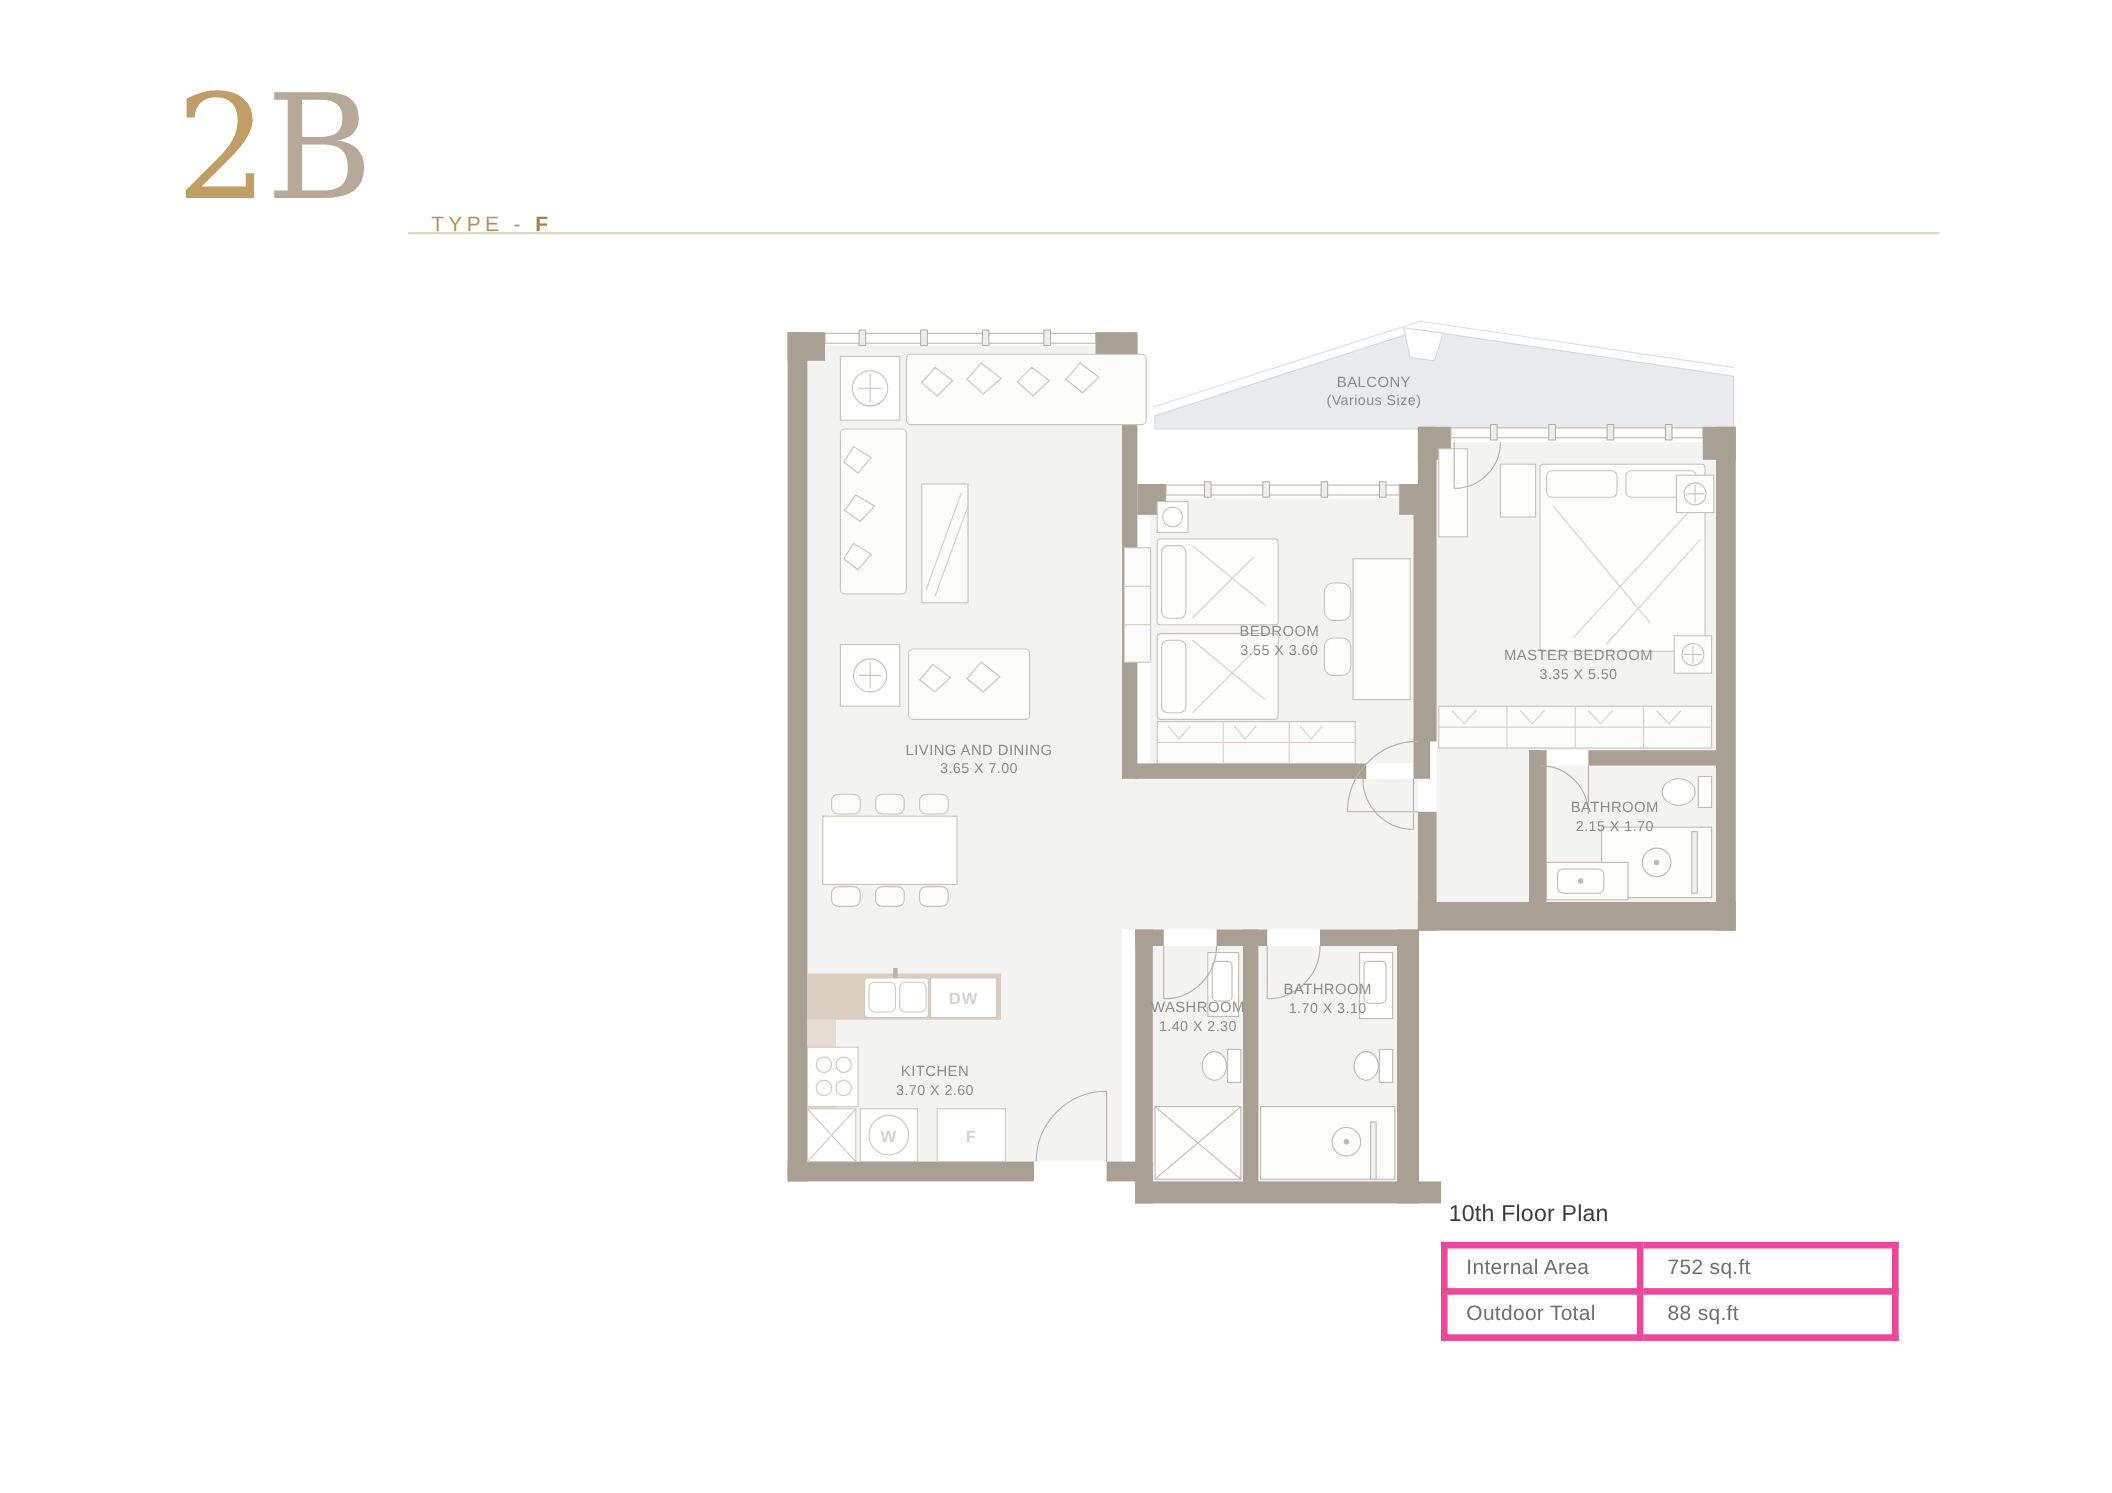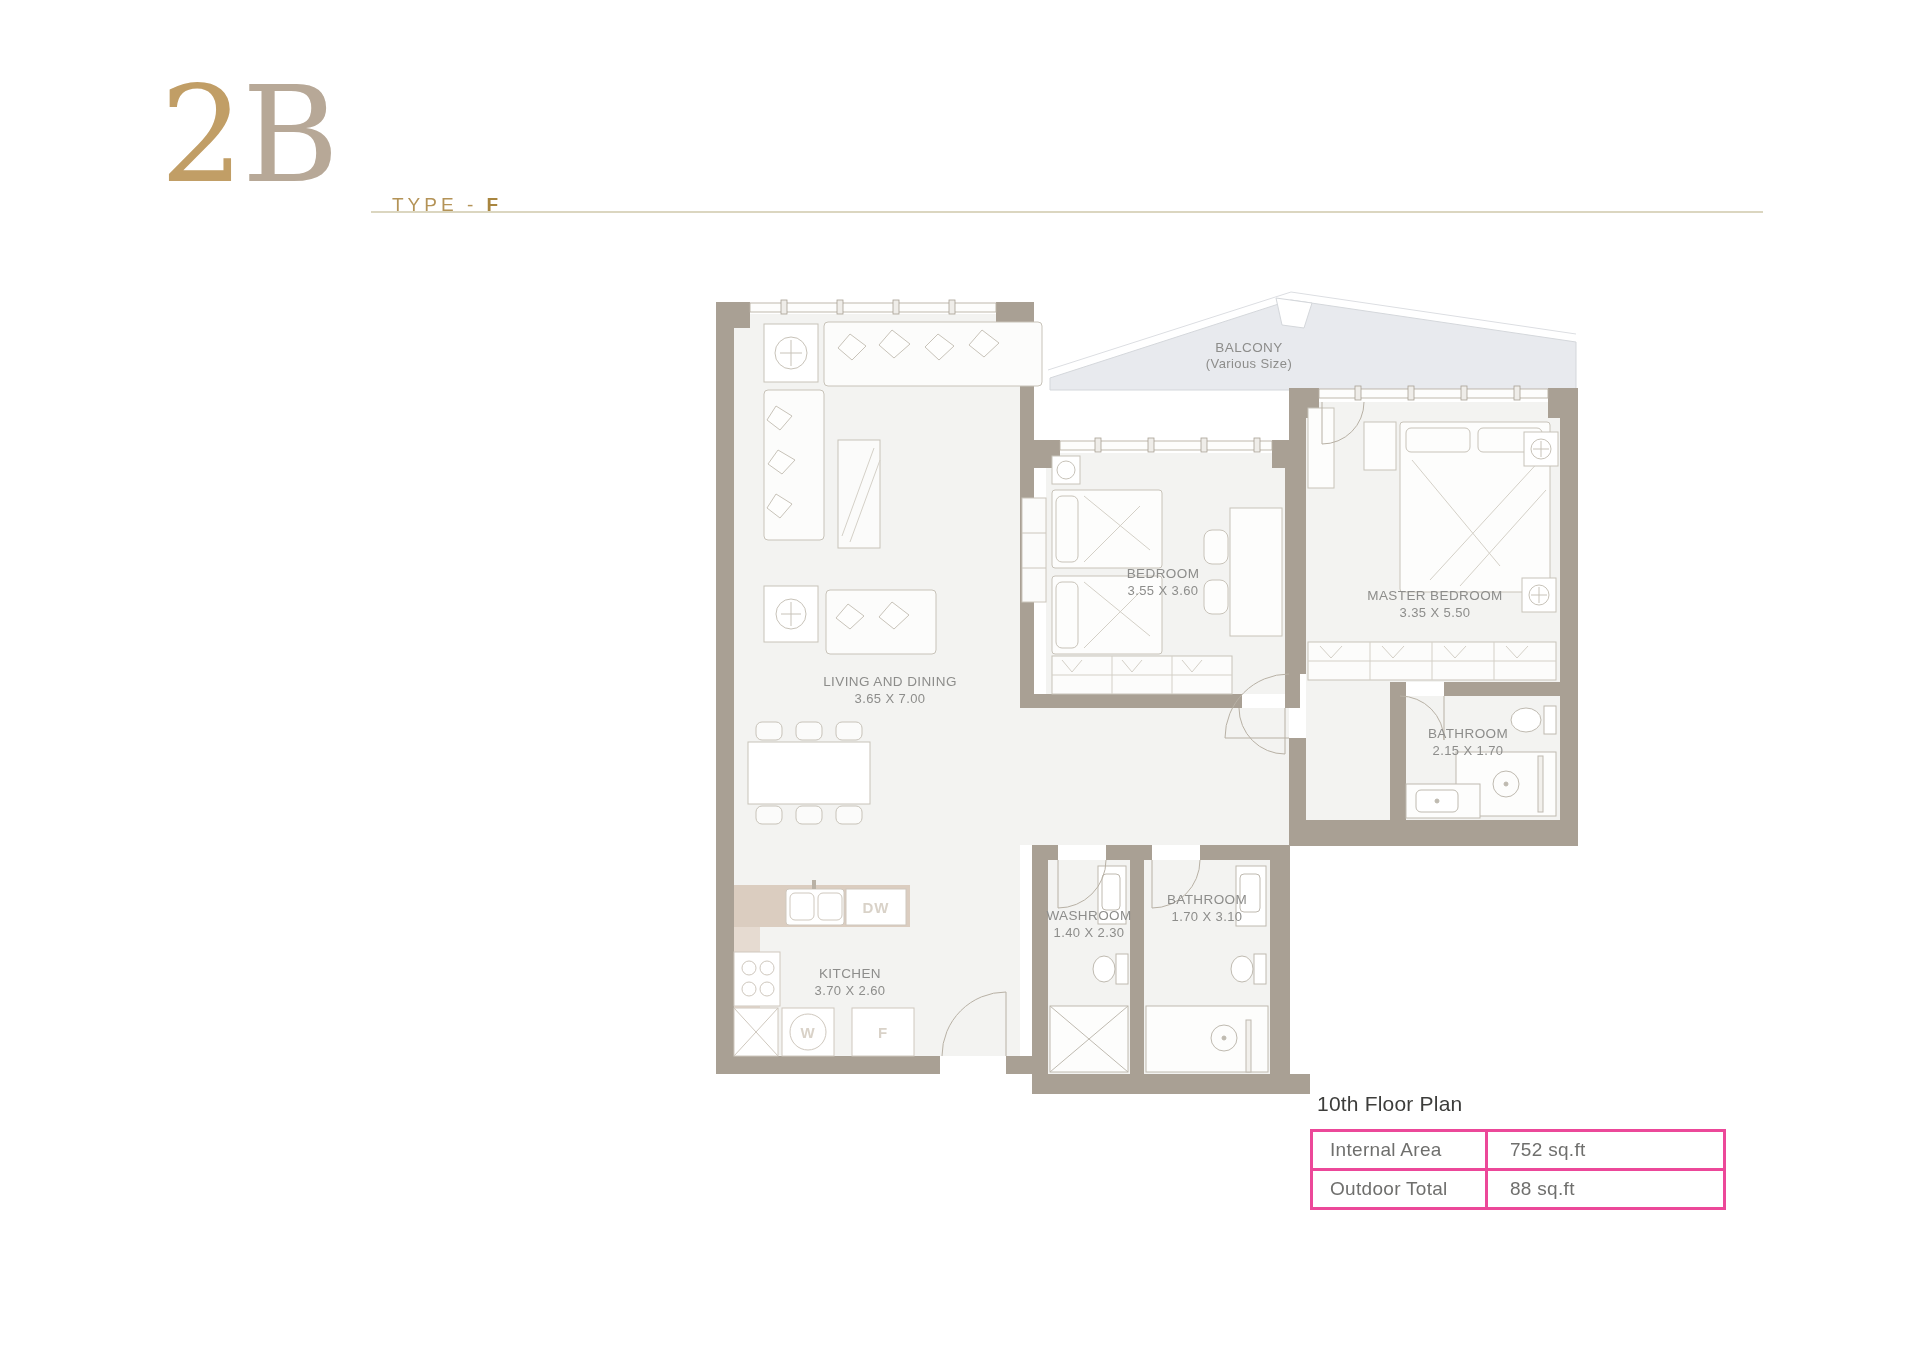--- a/index.html
+++ b/index.html
@@ -10,21 +10,21 @@
   .brand{left:160px;top:60px;font-family:"DejaVu Serif",serif;font-size:132px;line-height:1.15;letter-spacing:-2px;}
   .brand .g2{color:#c19e66;}
   .brand .gB{color:#b7a897;}
   .type-label{left:392px;top:158px;font-size:19px;letter-spacing:4px;color:#b49357;margin-top:36px;}
   .type-label b{font-weight:700;color:#a8853f;}
   .rule{left:371px;top:211px;width:1392px;height:2px;background:#dbd6c0;}
   
   .info{left:1310px;top:1092px;width:384px;color:#6f6f6d;}
   .info-title{font-size:21px;color:#3d3d3b;margin:0 0 13px 7px;letter-spacing:0.2px;}
   table.areas{border-collapse:collapse;width:416px;}
-  table.areas td{border:3px solid #ec4899;height:34px;font-size:19px;color:#6f6f6d;letter-spacing:0.3px;}
+  table.areas td{border:6px solid #ec4899;height:34px;font-size:19px;color:#6f6f6d;letter-spacing:0.3px;}
   td.a-label{width:154px;padding-left:17px;}
   td.a-value{padding-left:22px;}
   
   .plan{left:700px;top:290px;width:900px;height:810px;}
   svg text{font-family:"Liberation Sans",sans-serif;fill:#8d8d8b;letter-spacing:0.4px;}
   .room-name{font-size:13.5px;}
   .room-dim{font-size:13px;}
   .appl{font-size:15px;font-weight:bold;fill:#d9d2c8;letter-spacing:1px;}
 </style>
 </head>

